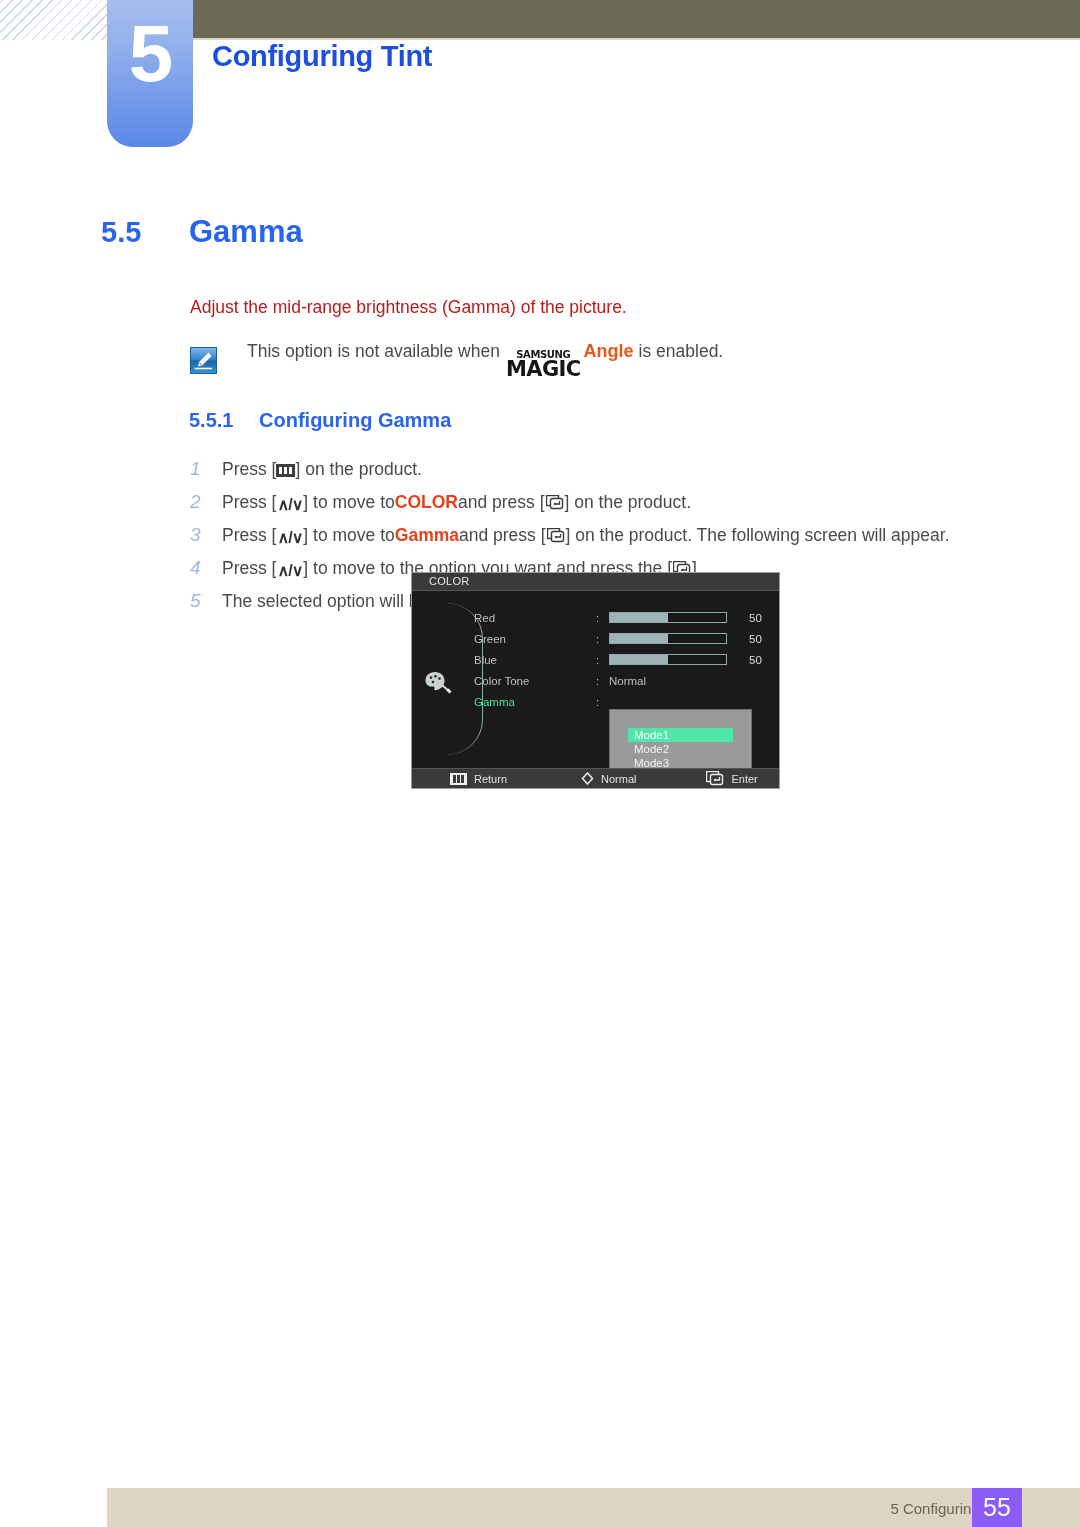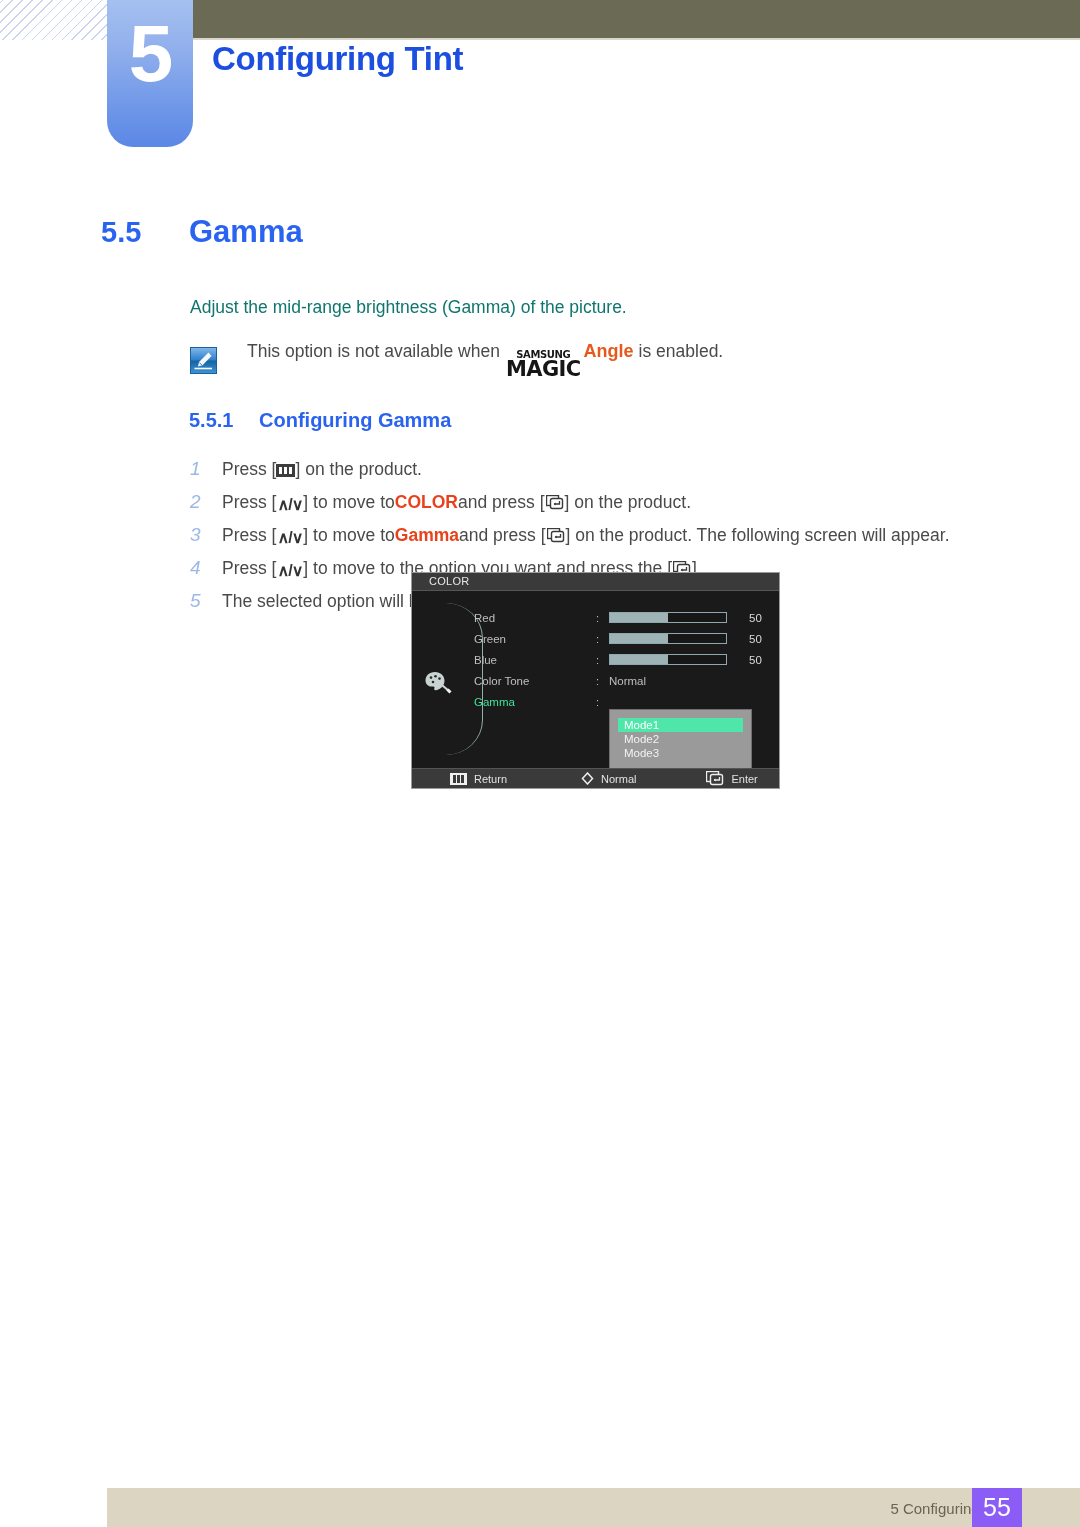--- a/index.html
+++ b/index.html
@@ -58,21 +58,21 @@
     font-size: 80px;
     font-weight: bold;
     color: #ffffff;
     line-height: 1;
     letter-spacing: -2px;
   }
 
   .chapter-title {
     position: absolute;
     left: 212px; top: 40px;
-    font-size: 33px;
+    font-size: 29px;
     font-weight: bold;
     color: #1c4ee0;
     letter-spacing: -.3px;
   }
 
   
   .section-num {
     position: absolute;
     left: 101px; top: 216px;
     font-size: 29px;
@@ -85,21 +85,21 @@
     font-size: 31px;
     font-weight: bold;
     color: #2a63ef;
   }
 
   
   .lead-text {
     position: absolute;
     left: 190px; top: 297px;
     font-size: 17.5px;
-    color: #0f766e;
+    color: #b91c1c;
   }
 
   
   .note-row {
     position: absolute;
     left: 190px; top: 341px;
     display: flex;
     align-items: center;
     gap: 8px;
   }
@@ -283,21 +283,21 @@
   }
   .osd-plain { color: #bfbfbf; font-size: 11.5px; }
 
   .osd-dropdown {
     position: absolute;
     left: 197px; top: 118px;
     width: 143px;
     background: #9a9a9a;
     border: 1px solid #707070;
     box-sizing: border-box;
-    padding: 8px;
+    padding: 18px;
   }
   .osd-opt {
     height: 14px;
     line-height: 14px;
     padding-left: 6px;
     font-size: 11.5px;
     color: #f2f2f2;
   }
   .osd-opt.selected {
     background: #4fe6a9;

